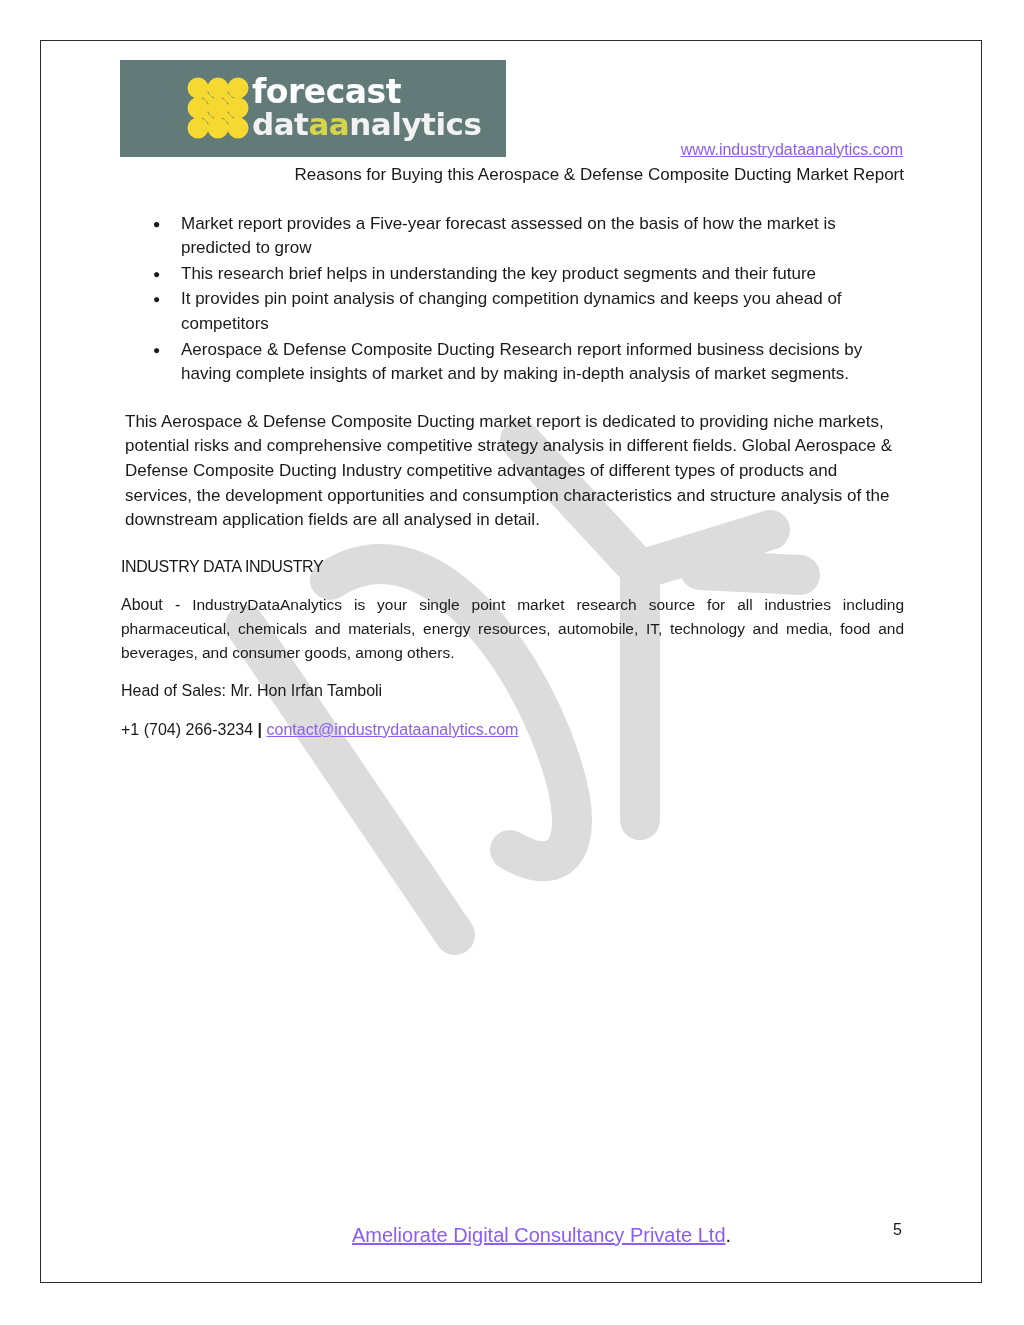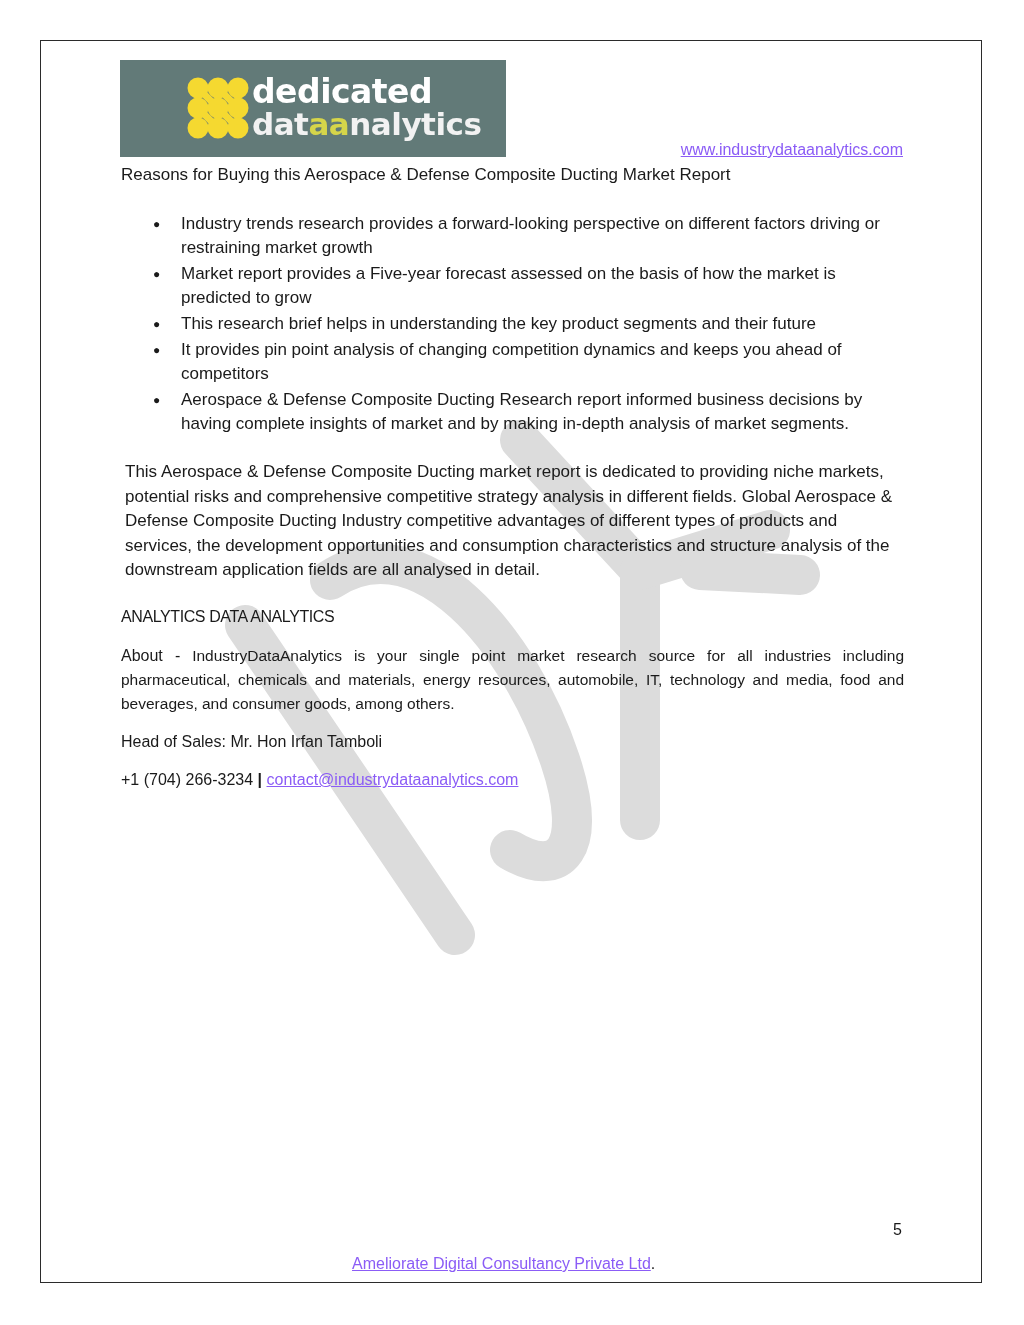--- a/index.html
+++ b/index.html
@@ -11,32 +11,32 @@
   .logo { position: absolute; left: 120px; top: 60px; width: 386px; height: 97px; background: #627a78; }
   .logo svg { position: absolute; left: 0; top: 0; }
   .logo .word1 { position: absolute; left: 132px; top: 12px; font-size: 33px; font-weight: bold; color: #ffffff;
                  font-family: "DejaVu Sans", sans-serif; letter-spacing: -0.5px; }
   .logo .word2 { position: absolute; left: 132px; top: 46px; font-size: 31px; color: #f2f2f2;
                  font-family: "DejaVu Sans", sans-serif; font-weight: 700; letter-spacing: -0.5px; }
   .logo .word2 .hl { color: #d6d54a; }
   a { color: #8b5cf6; text-decoration: underline; }
   .site-link { position: absolute; right: 121px; top: 141px; font-size: 16px; }
   .content { position: absolute; left: 121px; top: 163px; width: 783px; font-size: 17px; line-height: 24.6px; }
-  .heading { margin: 0; font-size: 17px; font-weight: normal; }
+  .heading { margin: 0; font-size: 17px; font-weight: normal; text-align: right; }
   ul.reasons { margin: 24px 0 0 0; padding: 0 0 0 60px; list-style: none; }
   ul.reasons li { position: relative; margin: 0 0 1px 0; }
   ul.reasons li .bullet { position: absolute; left: -28px; top: 0; font-size: 12px; }
   .para { margin: 23px 0 0 4px; }
   .section-title { margin: 22px 0 0 0; font-size: 16px; letter-spacing: -0.4px; }
   .about { margin: 14px 0 0 0; font-size: 15.5px; line-height: 24px; text-align: justify; }
   .about b { font-weight: normal; font-size: 16px; }
   .sales { margin: 14px 0 0 0; font-size: 16px; }
   .contact { margin: 14px 0 0 0; font-size: 16px; }
   .page-number { position: absolute; left: 893px; top: 1221px; font-size: 16px; }
-  .footer { position: absolute; left: 352px; top: 1255px; font-size: 16px; }
+  .footer { position: absolute; left: 352px; top: 1224px; font-size: 20px; }
 </style>
 </head>
 <body>
 
 <div class="page-border"></div>
 
 <svg class="watermark" viewBox="0 0 1024 1325">
   <g fill="none" stroke="#dcdcdc" stroke-width="40" stroke-linecap="round" stroke-linejoin="round">
     <path d="M245 625 L455 935"></path>
     <path d="M330 580 C 420 520, 520 640, 560 760 C 590 850, 560 880, 510 850"></path>
@@ -57,36 +57,36 @@
         <circle cx="98" cy="28" r="7"></circle>
         <circle cx="118" cy="28" r="7"></circle>
       <circle cx="78" cy="48" r="7"></circle>
         <circle cx="98" cy="48" r="7"></circle>
         <circle cx="118" cy="48" r="7"></circle>
       <circle cx="78" cy="68" r="7"></circle>
         <circle cx="98" cy="68" r="7"></circle>
         <circle cx="118" cy="68" r="7"></circle>
     </g>
   </svg>
-  <span class="word1">dedicated</span>
+  <span class="word1">forecast</span>
   <span class="word2"><span>dat</span><span class="hl">aa</span><span>nalytics</span></span>
 </div>
 
 <a class="site-link">www.industrydataanalytics.com</a>
 
 <div class="content">
   <h2 class="heading">Reasons for Buying this Aerospace &amp; Defense Composite Ducting Market Report</h2>
   <ul class="reasons">
-    <li><span class="bullet">●</span><span>Industry trends research provides a forward-looking perspective on different factors driving or restraining market growth</span></li>
+    <li><span class="bullet">●</span></li>
     <li><span class="bullet">●</span><span>Market report provides a Five-year forecast assessed on the basis of how the market is predicted to grow</span></li>
     <li><span class="bullet">●</span><span>This research brief helps in understanding the key product segments and their future</span></li>
     <li><span class="bullet">●</span><span>It provides pin point analysis of changing competition dynamics and keeps you ahead of competitors</span></li>
     <li><span class="bullet">●</span><span>Aerospace &amp; Defense Composite Ducting Research report informed business decisions by having complete insights of market and by making in-depth analysis of market segments.</span></li>
   </ul>
   <p class="para">This Aerospace &amp; Defense Composite Ducting market report is dedicated to providing niche markets, potential risks and comprehensive competitive strategy analysis in different fields. Global Aerospace &amp; Defense Composite Ducting Industry competitive advantages of different types of products and services, the development opportunities and consumption characteristics and structure analysis of the downstream application fields are all analysed in detail.</p>
-  <p class="section-title">ANALYTICS DATA ANALYTICS</p>
+  <p class="section-title">INDUSTRY DATA INDUSTRY</p>
   <p class="about"><b>About -</b> <span>IndustryDataAnalytics is your single point market research source for all industries including pharmaceutical, chemicals and materials, energy resources, automobile, IT, technology and media, food and beverages, and consumer goods, among others.</span></p>
   <p class="sales">Head of Sales: Mr. Hon Irfan Tamboli</p>
   <p class="contact"><span>+1 (704) 266-3234</span> <b>|</b> <a>contact@industrydataanalytics.com</a></p>
 </div>
 
 <div class="page-number">5</div>
 <div class="footer"><a>Ameliorate Digital Consultancy Private Ltd</a><span>.</span></div>
 
 </body></html>

